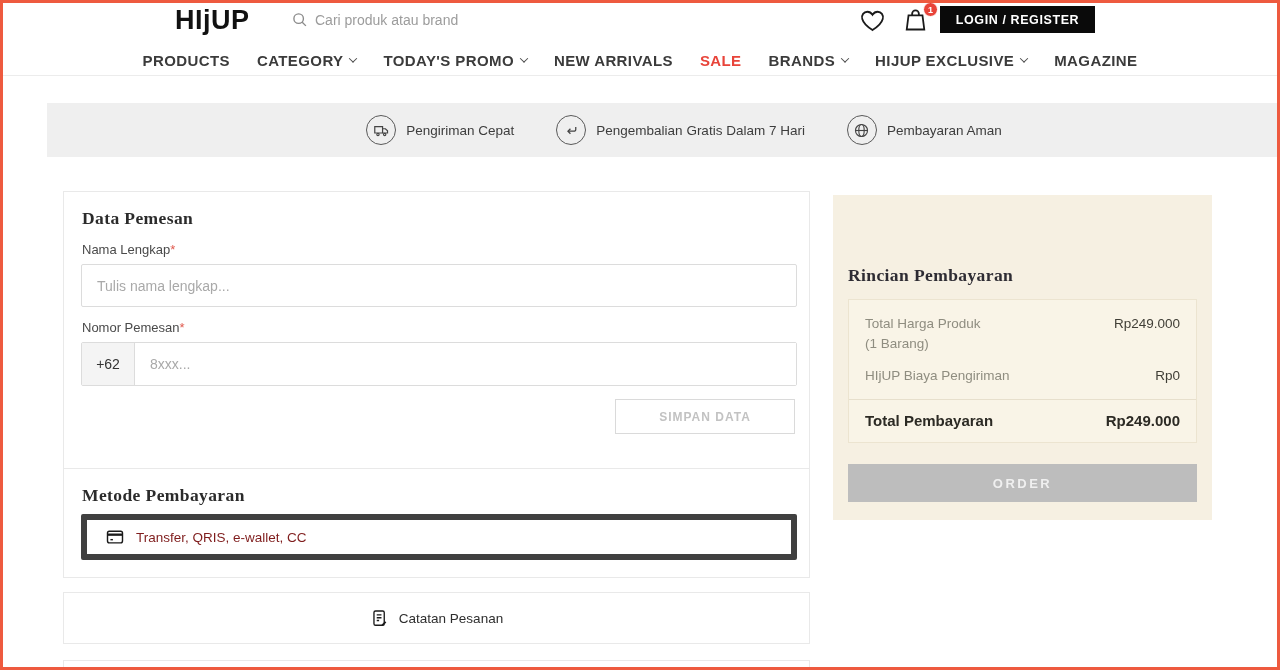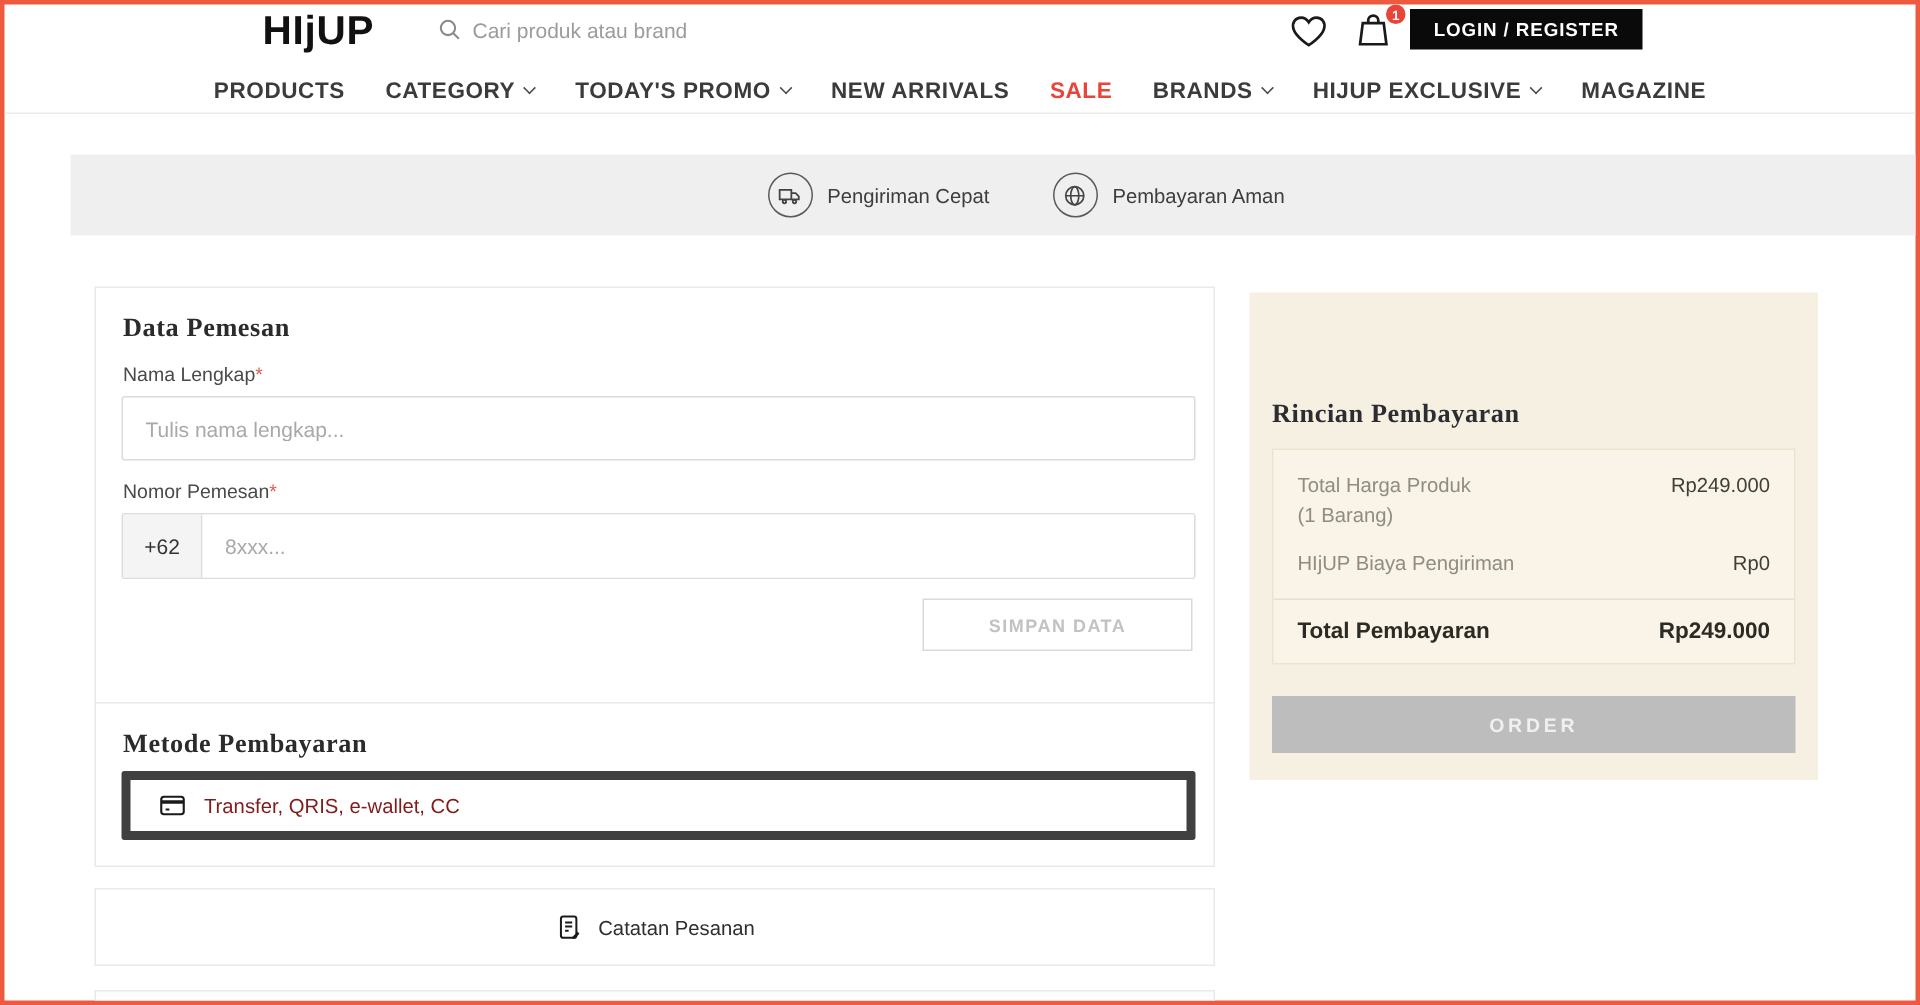--- a/index.html
+++ b/index.html
@@ -155,20 +155,29 @@
           <path d="M2.5 6.5h11v9h-11z"></path>
             <path d="M13.5 9.5h4l3 3v3h-7"></path>
           <circle cx="7" cy="17.5" r="1.6"></circle>
             <circle cx="16.5" cy="17.5" r="1.6"></circle>
         </svg>
       </span>
       <span>Pengiriman Cepat</span>
     </div>
     <div class="benefit">
       <span class="bicon">
+        <svg width="17" height="17" viewBox="0 0 24 24" fill="none" stroke="#444" stroke-width="1.8">
+          <path d="M18 7v3.5a2.5 2.5 0 0 1-2.5 2.5H7"></path>
+            <path d="M10.5 9.5 7 13l3.5 3.5"></path>
+        </svg>
+      </span>
+      <span>Pengembalian Gratis Dalam 7 Hari</span>
+    </div>
+    <div class="benefit">
+      <span class="bicon">
         <svg width="17" height="17" viewBox="0 0 24 24" fill="none" stroke="#444" stroke-width="1.6">
           <circle cx="12" cy="12" r="8.5"></circle>
             <ellipse cx="12" cy="12" rx="3.8" ry="8.5"></ellipse>
             <path d="M3.5 12h17"></path>
         </svg>
       </span>
       <span>Pembayaran Aman</span>
     </div>
   </div>
 

